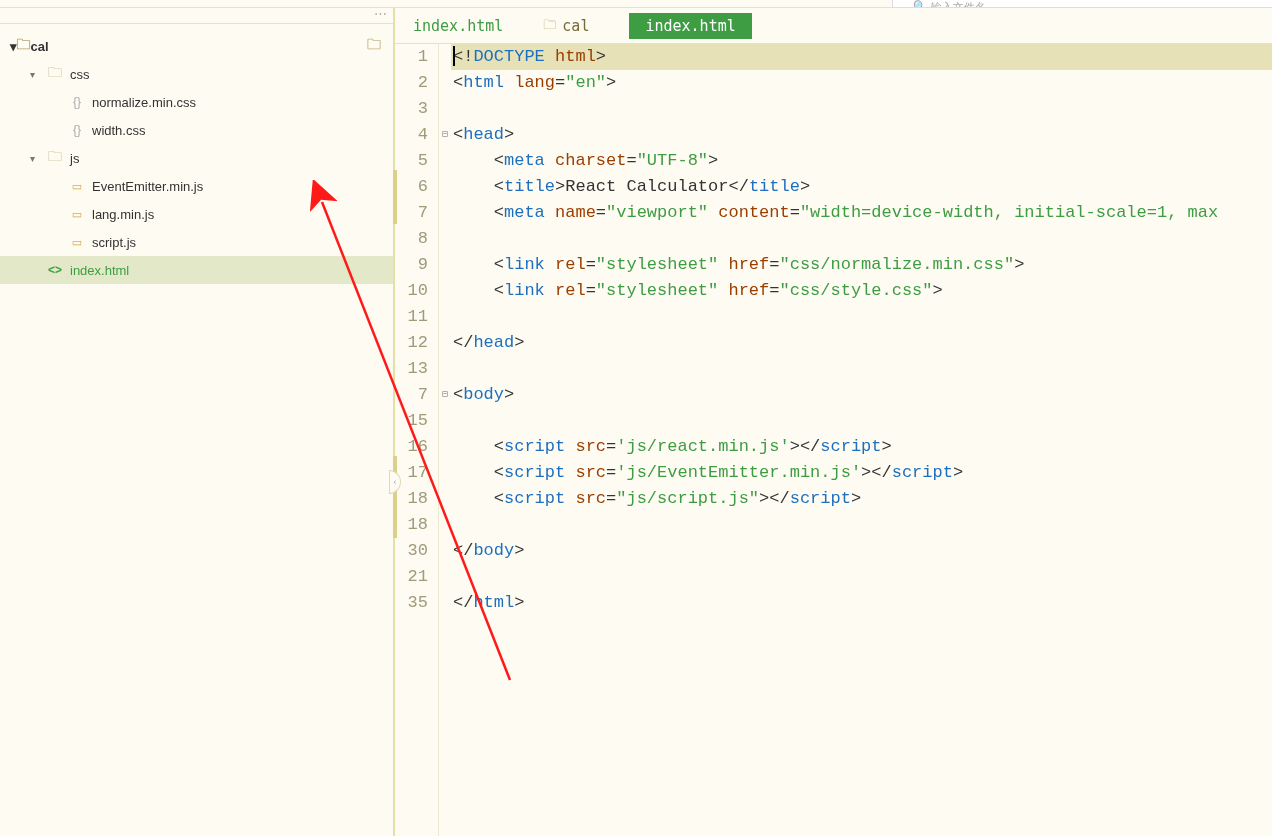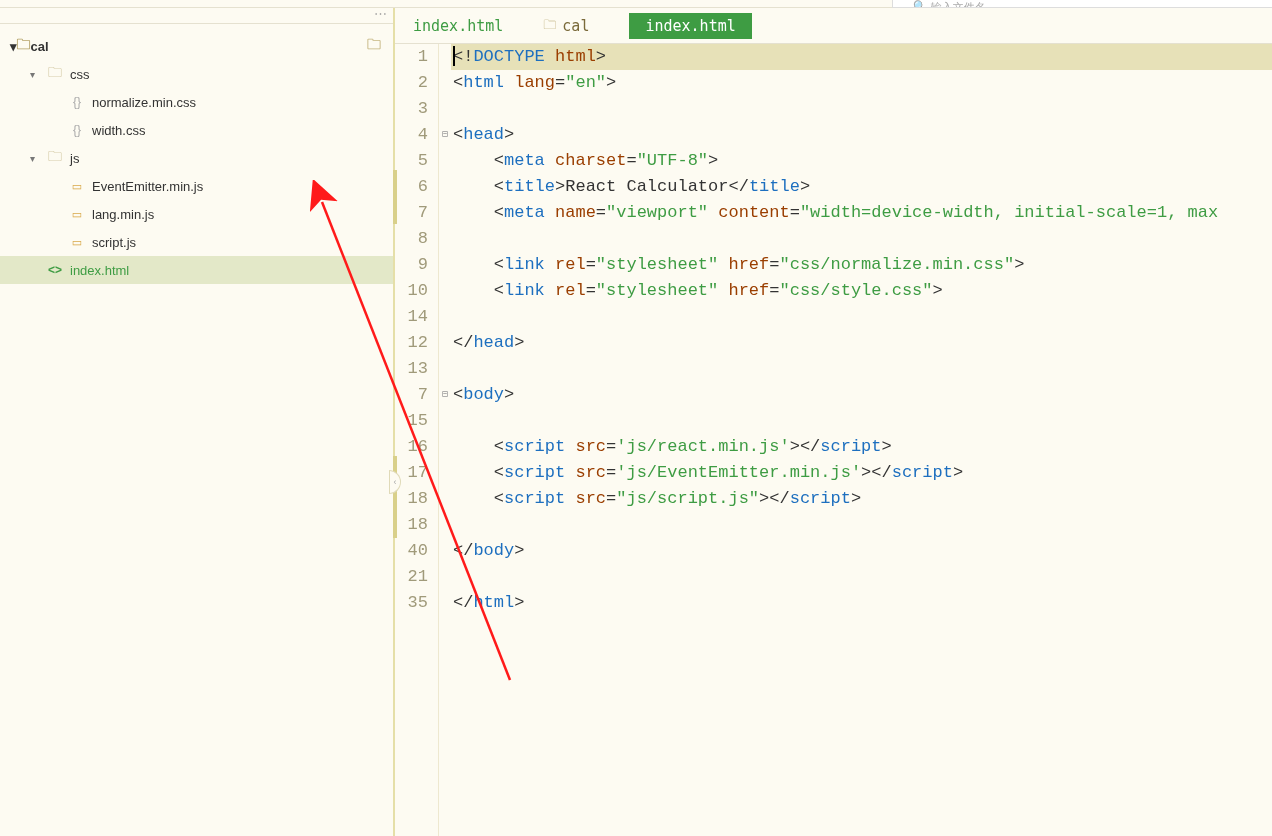--- a/index.html
+++ b/index.html
@@ -322,30 +322,30 @@
           <div class="ln">1</div>
           <div class="ln">2</div>
           <div class="ln">3</div>
           <div class="ln">4</div>
           <div class="ln">5</div>
           <div class="ln">6</div>
           <div class="ln">7</div>
           <div class="ln">8</div>
           <div class="ln">9</div>
           <div class="ln">10</div>
-          <div class="ln">14</div>
+          <div class="ln">11</div>
           <div class="ln">12</div>
           <div class="ln">13</div>
           <div class="ln">7</div>
           <div class="ln">15</div>
           <div class="ln">16</div>
           <div class="ln">17</div>
           <div class="ln">18</div>
           <div class="ln">18</div>
-          <div class="ln">40</div>
+          <div class="ln">30</div>
           <div class="ln">21</div>
           <div class="ln">35</div>
         </div>
       <div class="fold-col" id="foldcol">
           <div class="f"></div>
           <div class="f"></div>
           <div class="f"></div>
           <div class="f">⊟</div>
           <div class="f"></div>
           <div class="f"></div>

